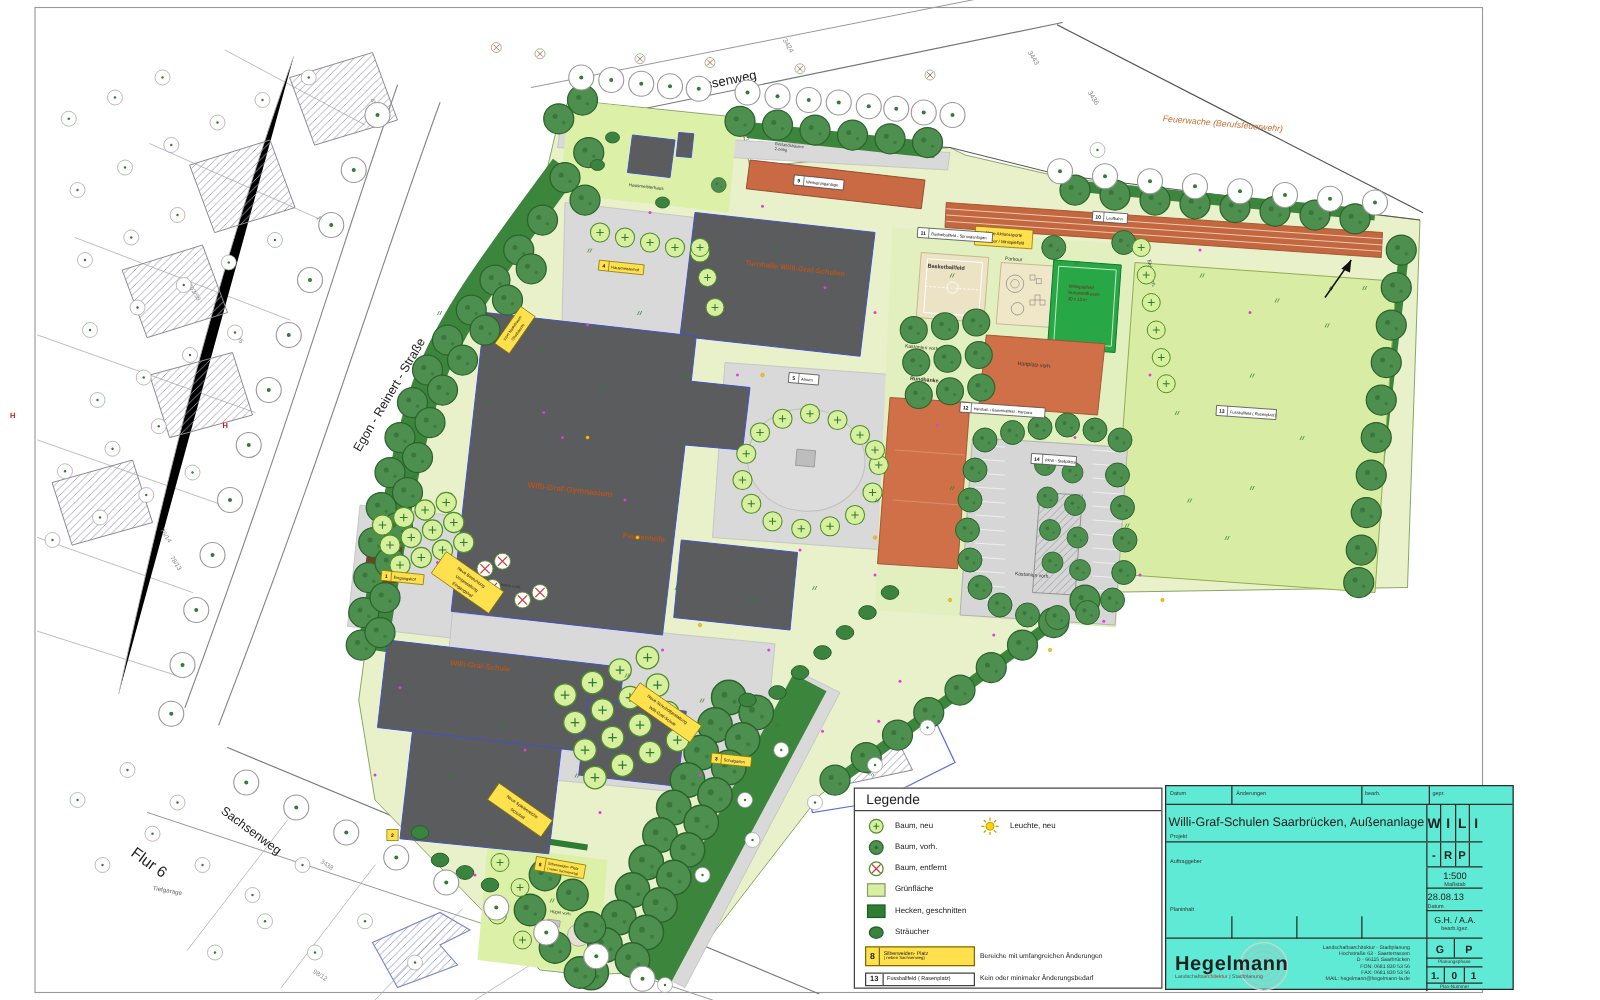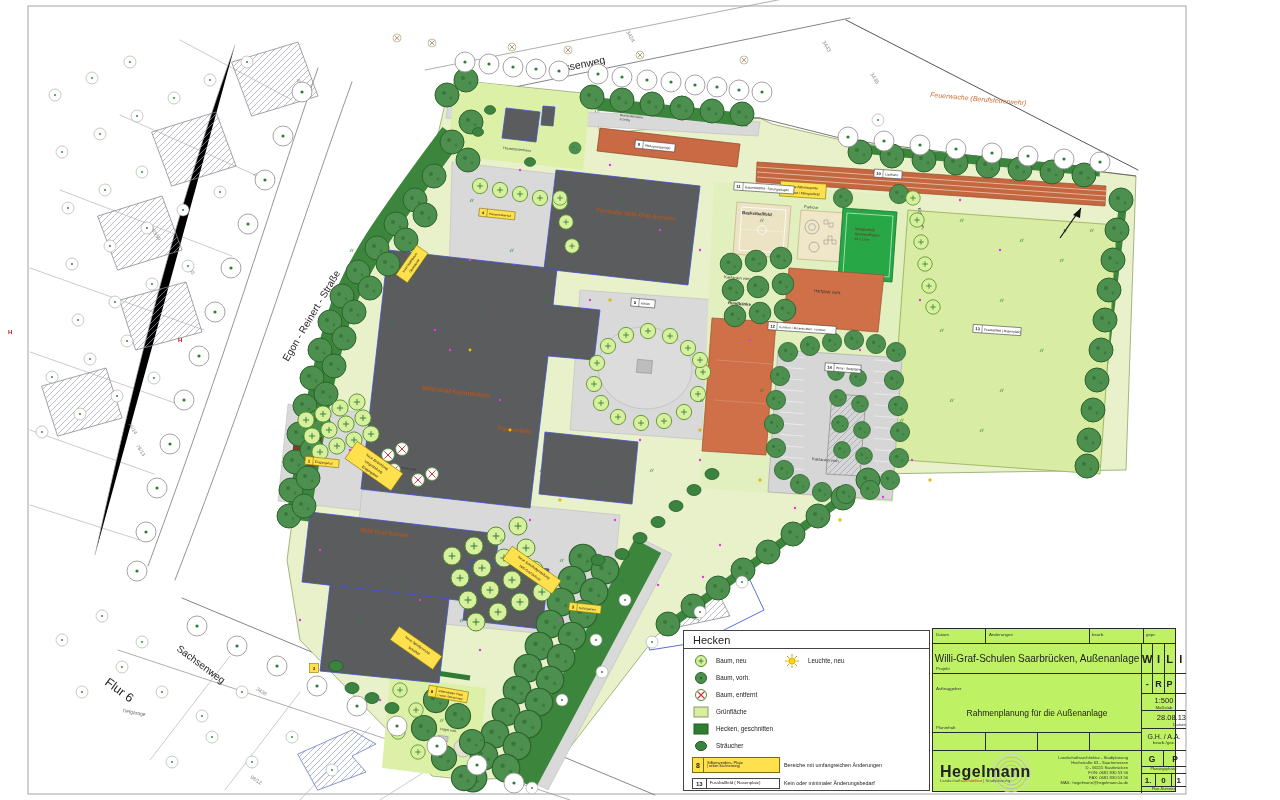--- a/index.html
+++ b/index.html
@@ -30,21 +30,21 @@
   .chgbox{position:absolute;box-sizing:border-box;display:flex;align-items:stretch}
   .chg-y{background:#ffe14d;border:1px solid #806b00}
   .chg-w{background:#fff;border:1px solid #444}
   .chgnum{display:flex;align-items:center;justify-content:center;font-weight:bold;
           border-right:1px solid #806b00;padding:0 3px}
   .chg-w .chgnum{border-right:1px solid #444}
   .chgtxt{display:flex;flex-direction:column;justify-content:center;padding:0 3px;line-height:1.05}
   .chgdesc{position:absolute;font-size:5.4px}
 
   
-  #titleblock{position:absolute;left:932px;top:628px;width:244px;height:164px;background:#bef264;
+  #titleblock{position:absolute;left:932px;top:628px;width:279px;height:164px;background:#5eead4;
           border:1.3px solid #2b2b2b;box-sizing:border-box;font-size:5px}
   .tb{position:absolute;box-sizing:border-box}
   .tb-lab{font-size:4.4px;color:#333}
   .tb-center{display:flex;align-items:center;justify-content:center;text-align:center}
   .tb-border-b{border-bottom:1px solid #2b2b2b}
   .tb-border-l{border-left:1px solid #2b2b2b}
   .tb-border-t{border-top:1px solid #2b2b2b}
   .bigletter{display:flex;align-items:center;justify-content:center;font-size:11px;font-weight:bold}
   .firmname{font-size:16px;font-weight:bold;letter-spacing:.5px;color:#222}
   .firmsub{font-size:4.2px;color:#555}
@@ -812,21 +812,21 @@
     <g transform="translate(843,368) rotate(4)">
       <rect x="-18" y="-4" width="36" height="8" class="wbox"></rect>
           <line x1="-9" y1="-4" x2="-9" y2="4" stroke="#444" stroke-width="0.5"></line>
       <text x="-13.5" y="1.6" class="bn" text-anchor="middle">14</text>
       <text x="-7" y="1.6" class="bt">PKW - Stellplätze</text>
     </g>
   </g>
 </svg>
 
 <div id="legend">
-  <div class="ltitle">Hecken</div>
+  <div class="ltitle">Legende</div>
 
   <svg class="licon" style="left:10px;top:23px" width="14" height="14" viewBox="-7 -7 14 14">
         <circle r="5.5" fill="#d8ef9e" stroke="#4e8f2b"></circle>
         <path d="M-2.4,0H2.4M0,-2.4V2.4" stroke="#2e7d32" stroke-width="0.9"></path>
       </svg>
   <div class="litem" style="left:32px;top:26px">Baum, neu</div>
 
   <svg class="licon" style="left:10px;top:40px" width="14" height="14" viewBox="-7 -7 14 14">
         <circle r="5.5" fill="#4d8f4f" stroke="#2c632c"></circle>
         <circle r="1.2" fill="#2c632c"></circle>
@@ -901,27 +901,26 @@
   </div>
 
   <div class="tb tb-lab" style="left:3px;top:57px">Auftraggeber</div>
   <div class="tb tb-border-b" style="left:208px;top:45px;width:45px;height:20px;display:flex">
     <div class="bigletter tb-border-l" style="flex:1;font-size:9px">-</div>
     <div class="bigletter tb-border-l" style="flex:1;font-size:9px">R</div>
     <div class="bigletter tb-border-l" style="flex:1;font-size:9px">P</div>
     <div class="bigletter tb-border-l" style="flex:1;font-size:9px"></div>
   </div>
 
-  <div class="tb tb-border-b tb-center" style="left:0;top:65px;width:208px;height:39px;font-size:8.5px">Rahmenplanung für die Außenanlage</div>
   <div class="tb tb-lab" style="left:3px;top:96px">Planinhalt</div>
   <div class="tb tb-border-l tb-border-b" style="left:208px;top:65px;width:45px;height:17px;text-align:center">
     <div style="font-size:7.5px;padding-top:2px">1:500</div>
     <div class="tb-lab">Maßstab</div>
   </div>
-  <div class="tb tb-border-l tb-border-b" style="left:208px;top:82px;width:45px;height:18px;text-align:right">
+  <div class="tb tb-border-l tb-border-b" style="left:208px;top:82px;width:45px;height:18px;text-align:left">
     <div style="font-size:7.5px;padding-top:2px">28.08.13</div>
     <div class="tb-lab">Datum</div>
   </div>
   <div class="tb tb-border-l tb-border-b" style="left:208px;top:100px;width:45px;height:22px;text-align:center">
     <div style="font-size:7px;padding-top:4px">G.H. / A.A.</div>
     <div class="tb-lab">bearb./gez.</div>
   </div>
 
   <div class="tb tb-border-b" style="left:0;top:104px;width:208px;height:18px"></div>
   <div class="tb tb-border-l" style="left:52px;top:104px;width:1px;height:18px"></div>

